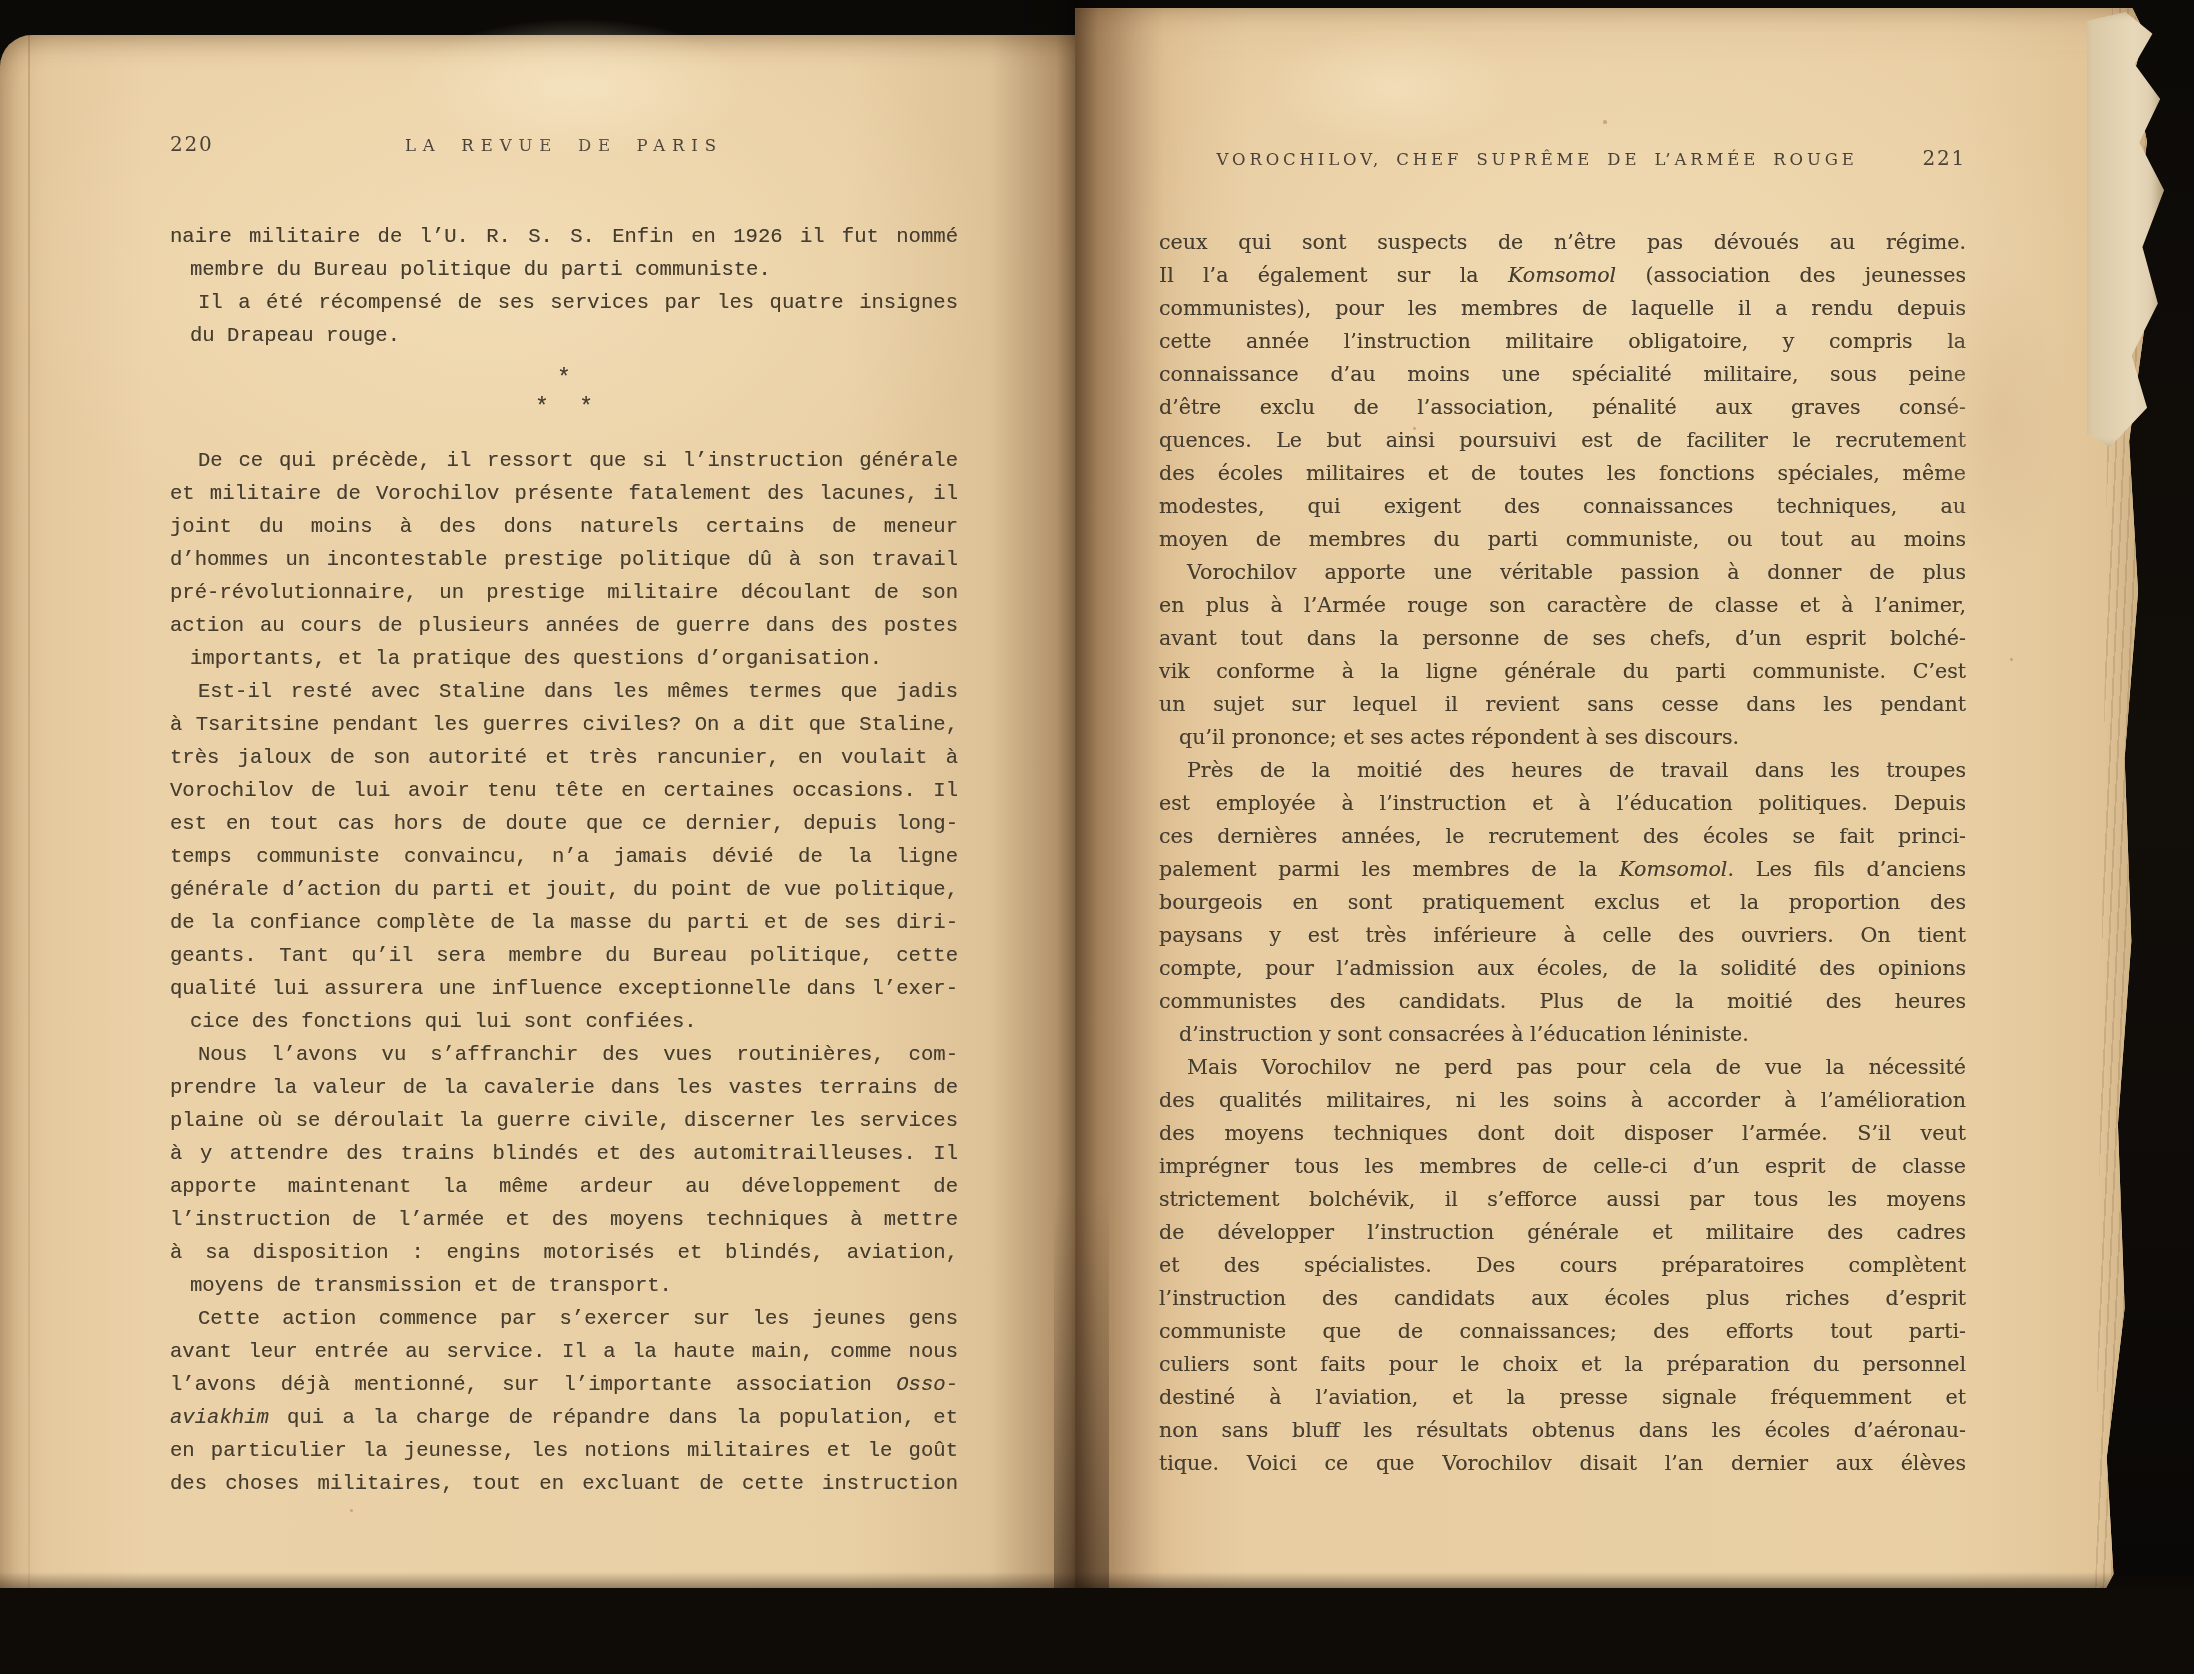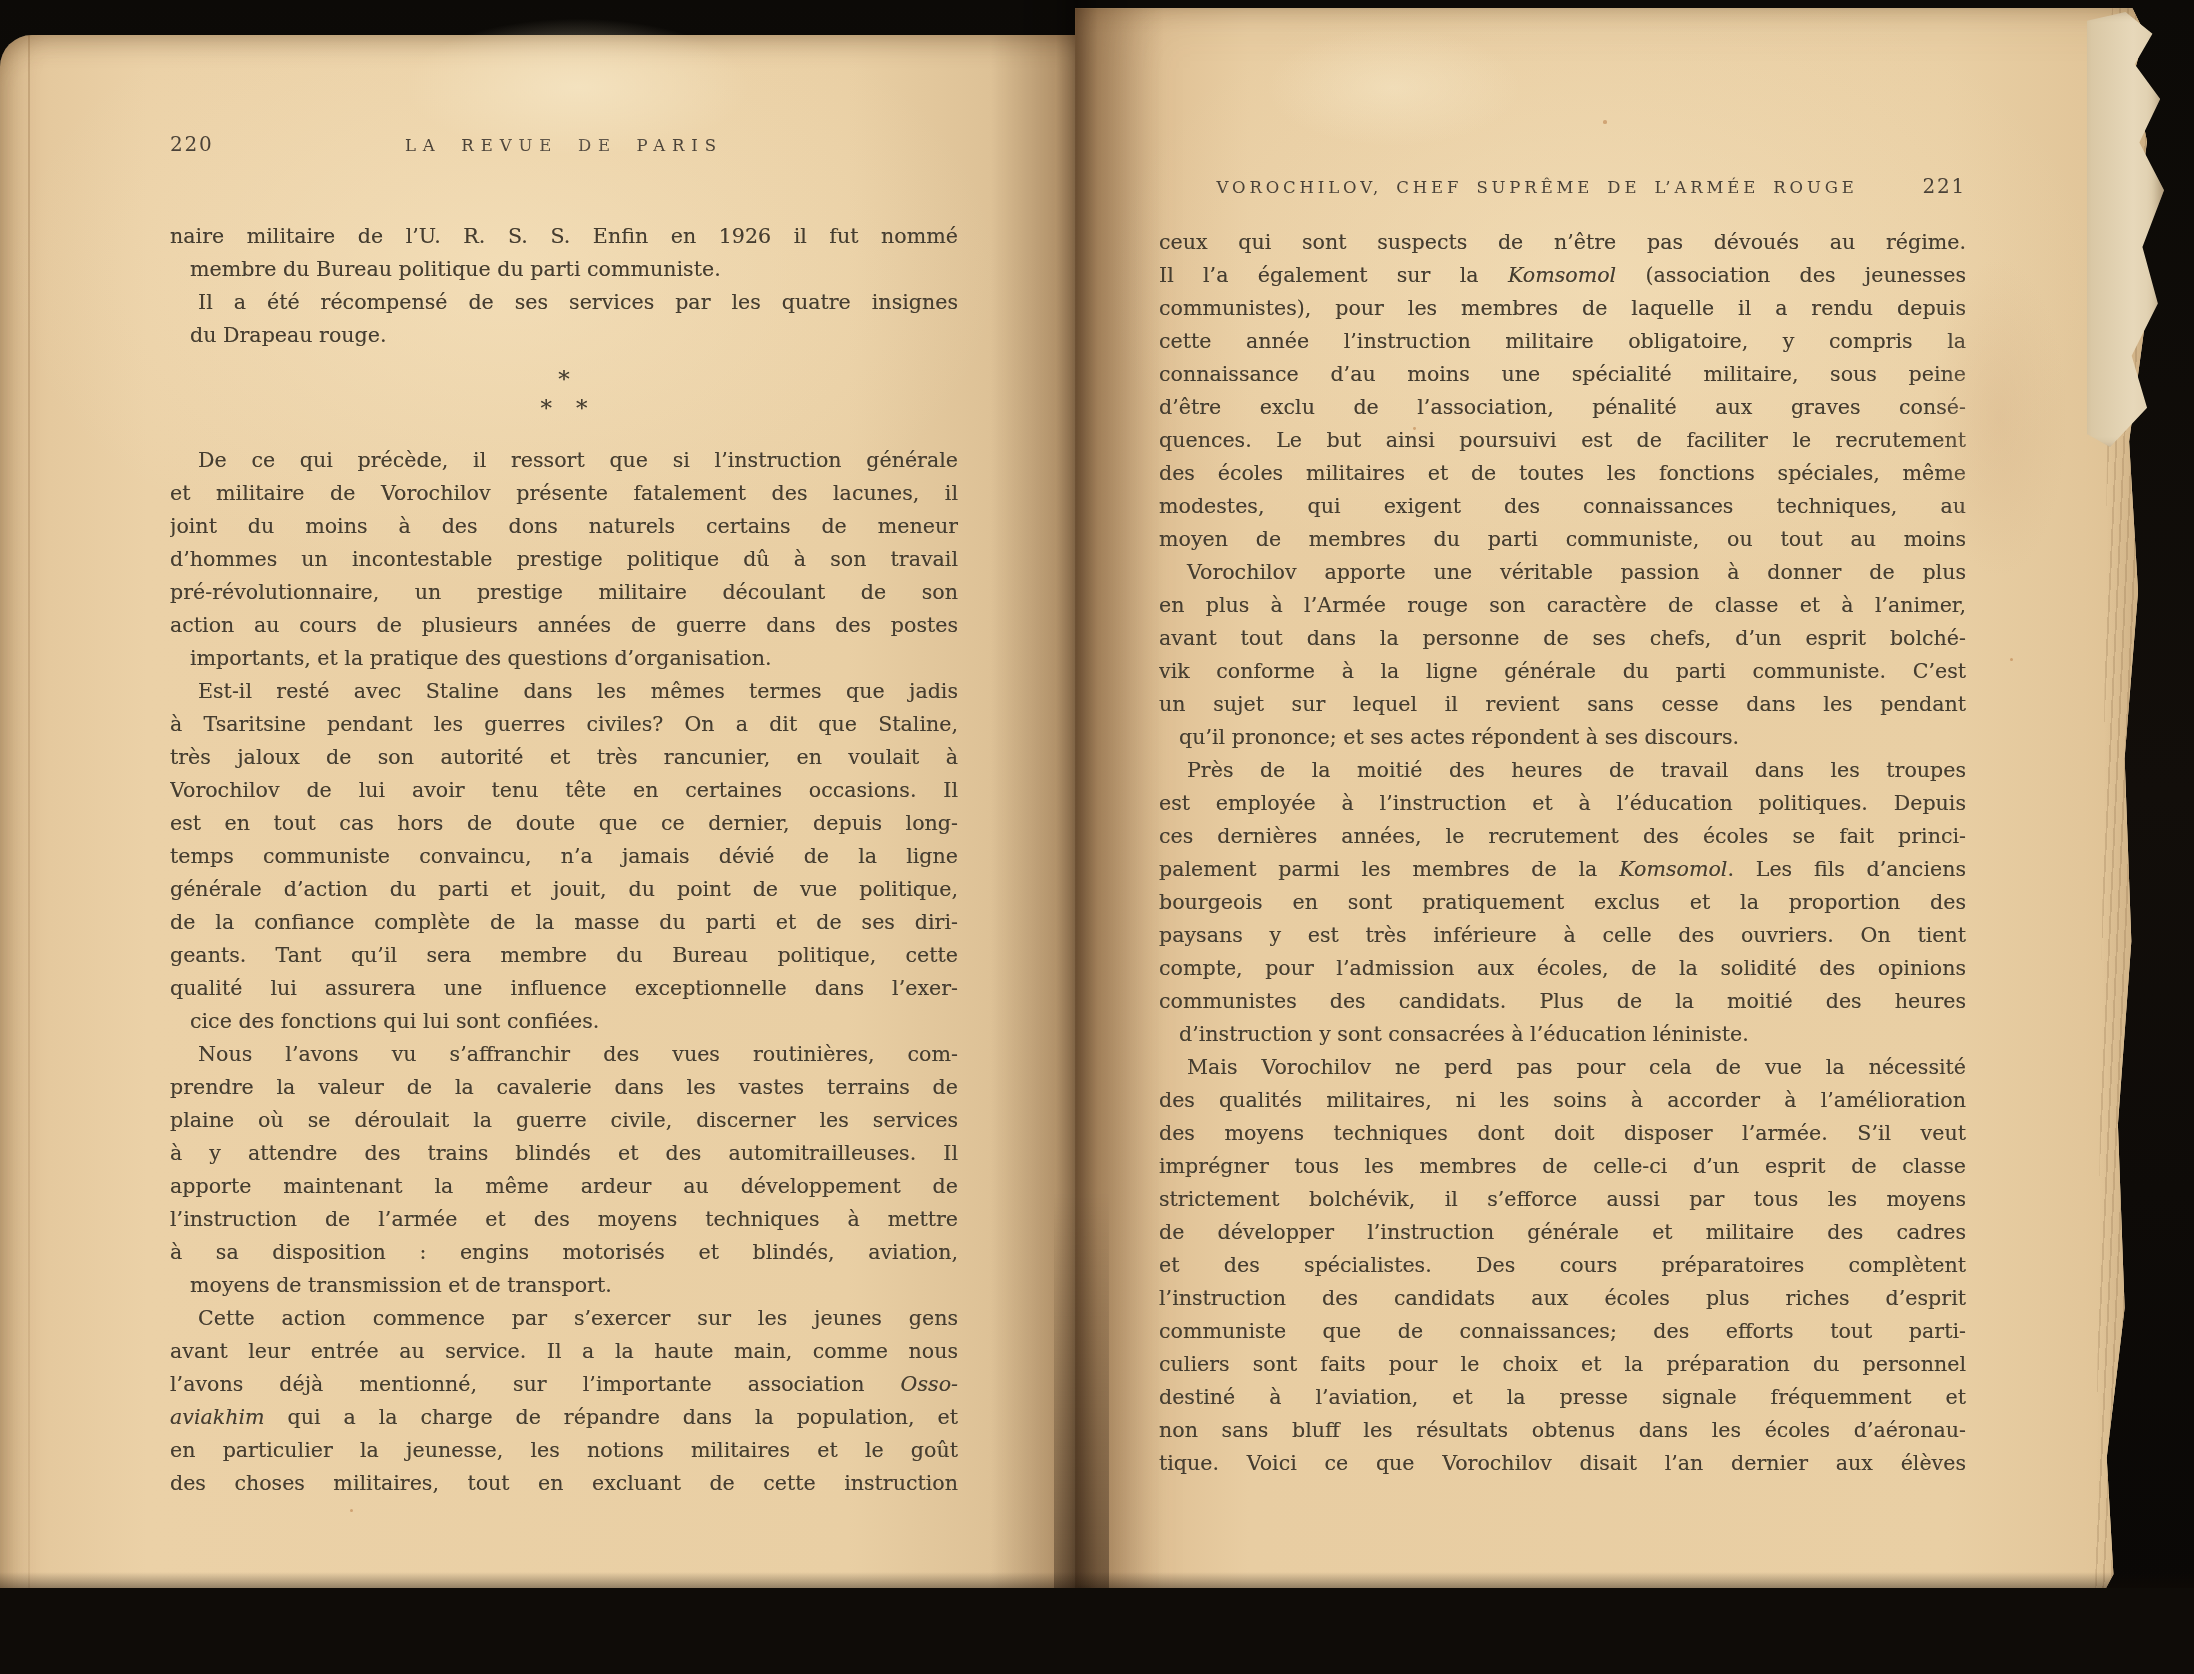--- a/index.html
+++ b/index.html
@@ -60,29 +60,29 @@
   .stain-c{left:1930px;top:257px;width:138px;height:321px;
     background:radial-gradient(ellipse at center, rgba(214,180,138,0.4), rgba(214,180,138,0) 70%);}
   .speck{position:absolute;border-radius:50%;background:#b5763f;opacity:0.5;}
 
   
   .header{position:absolute;display:flex;align-items:baseline;color:#4a4238;}
   .page-left .header{left:170px;top:97px;width:788px;}
   .page-right .header{left:84px;top:138px;width:807px;}
   .pagenum{font-size:20px;letter-spacing:1.8px;}
   .pagenum-left{width:105px;text-align:left;}
-  .pagenum-right{width:60px;text-align:right;margin-top:28px;}
+  .pagenum-right{width:60px;text-align:right;}
   .running{flex:1;text-align:center;font-size:16.5px;letter-spacing:0.42em;word-spacing:0.45em;white-space:nowrap;}
   .page-right .running{letter-spacing:0.235em;word-spacing:0.3em;}
   .hspacer-l{width:105px;} .hspacer-r{width:9.2px;}
 
   
   .body-text{position:absolute;font-size:20.6px;color:#453d30;
     text-shadow:0 0 0.5px rgba(69,61,48,0.45);}
-  .page-left .body-text{left:170px;top:185px;width:788px;}
+  .page-left .body-text{left:170px;top:185px;width:788px;font-family:Liberation Mono, monospace;}
   .page-right .body-text{left:84px;top:218px;width:807px;}
   .line{height:33px;line-height:33px;overflow:hidden;
     text-align:justify;text-align-last:justify;}
   .line.noj{text-align:left;text-align-last:left;margin-left:20px;}
   .line.ind{text-indent:28px;}
   .line em{font-style:italic;margin-top:44px;}
   .ornament{height:92px;text-align:center;color:#453d30;font-size:23px;}
   .ornament .o1{height:44px;line-height:55px;}
   .ornament .o2{height:44px;line-height:24px;word-spacing:16.5px;}
 </style>

